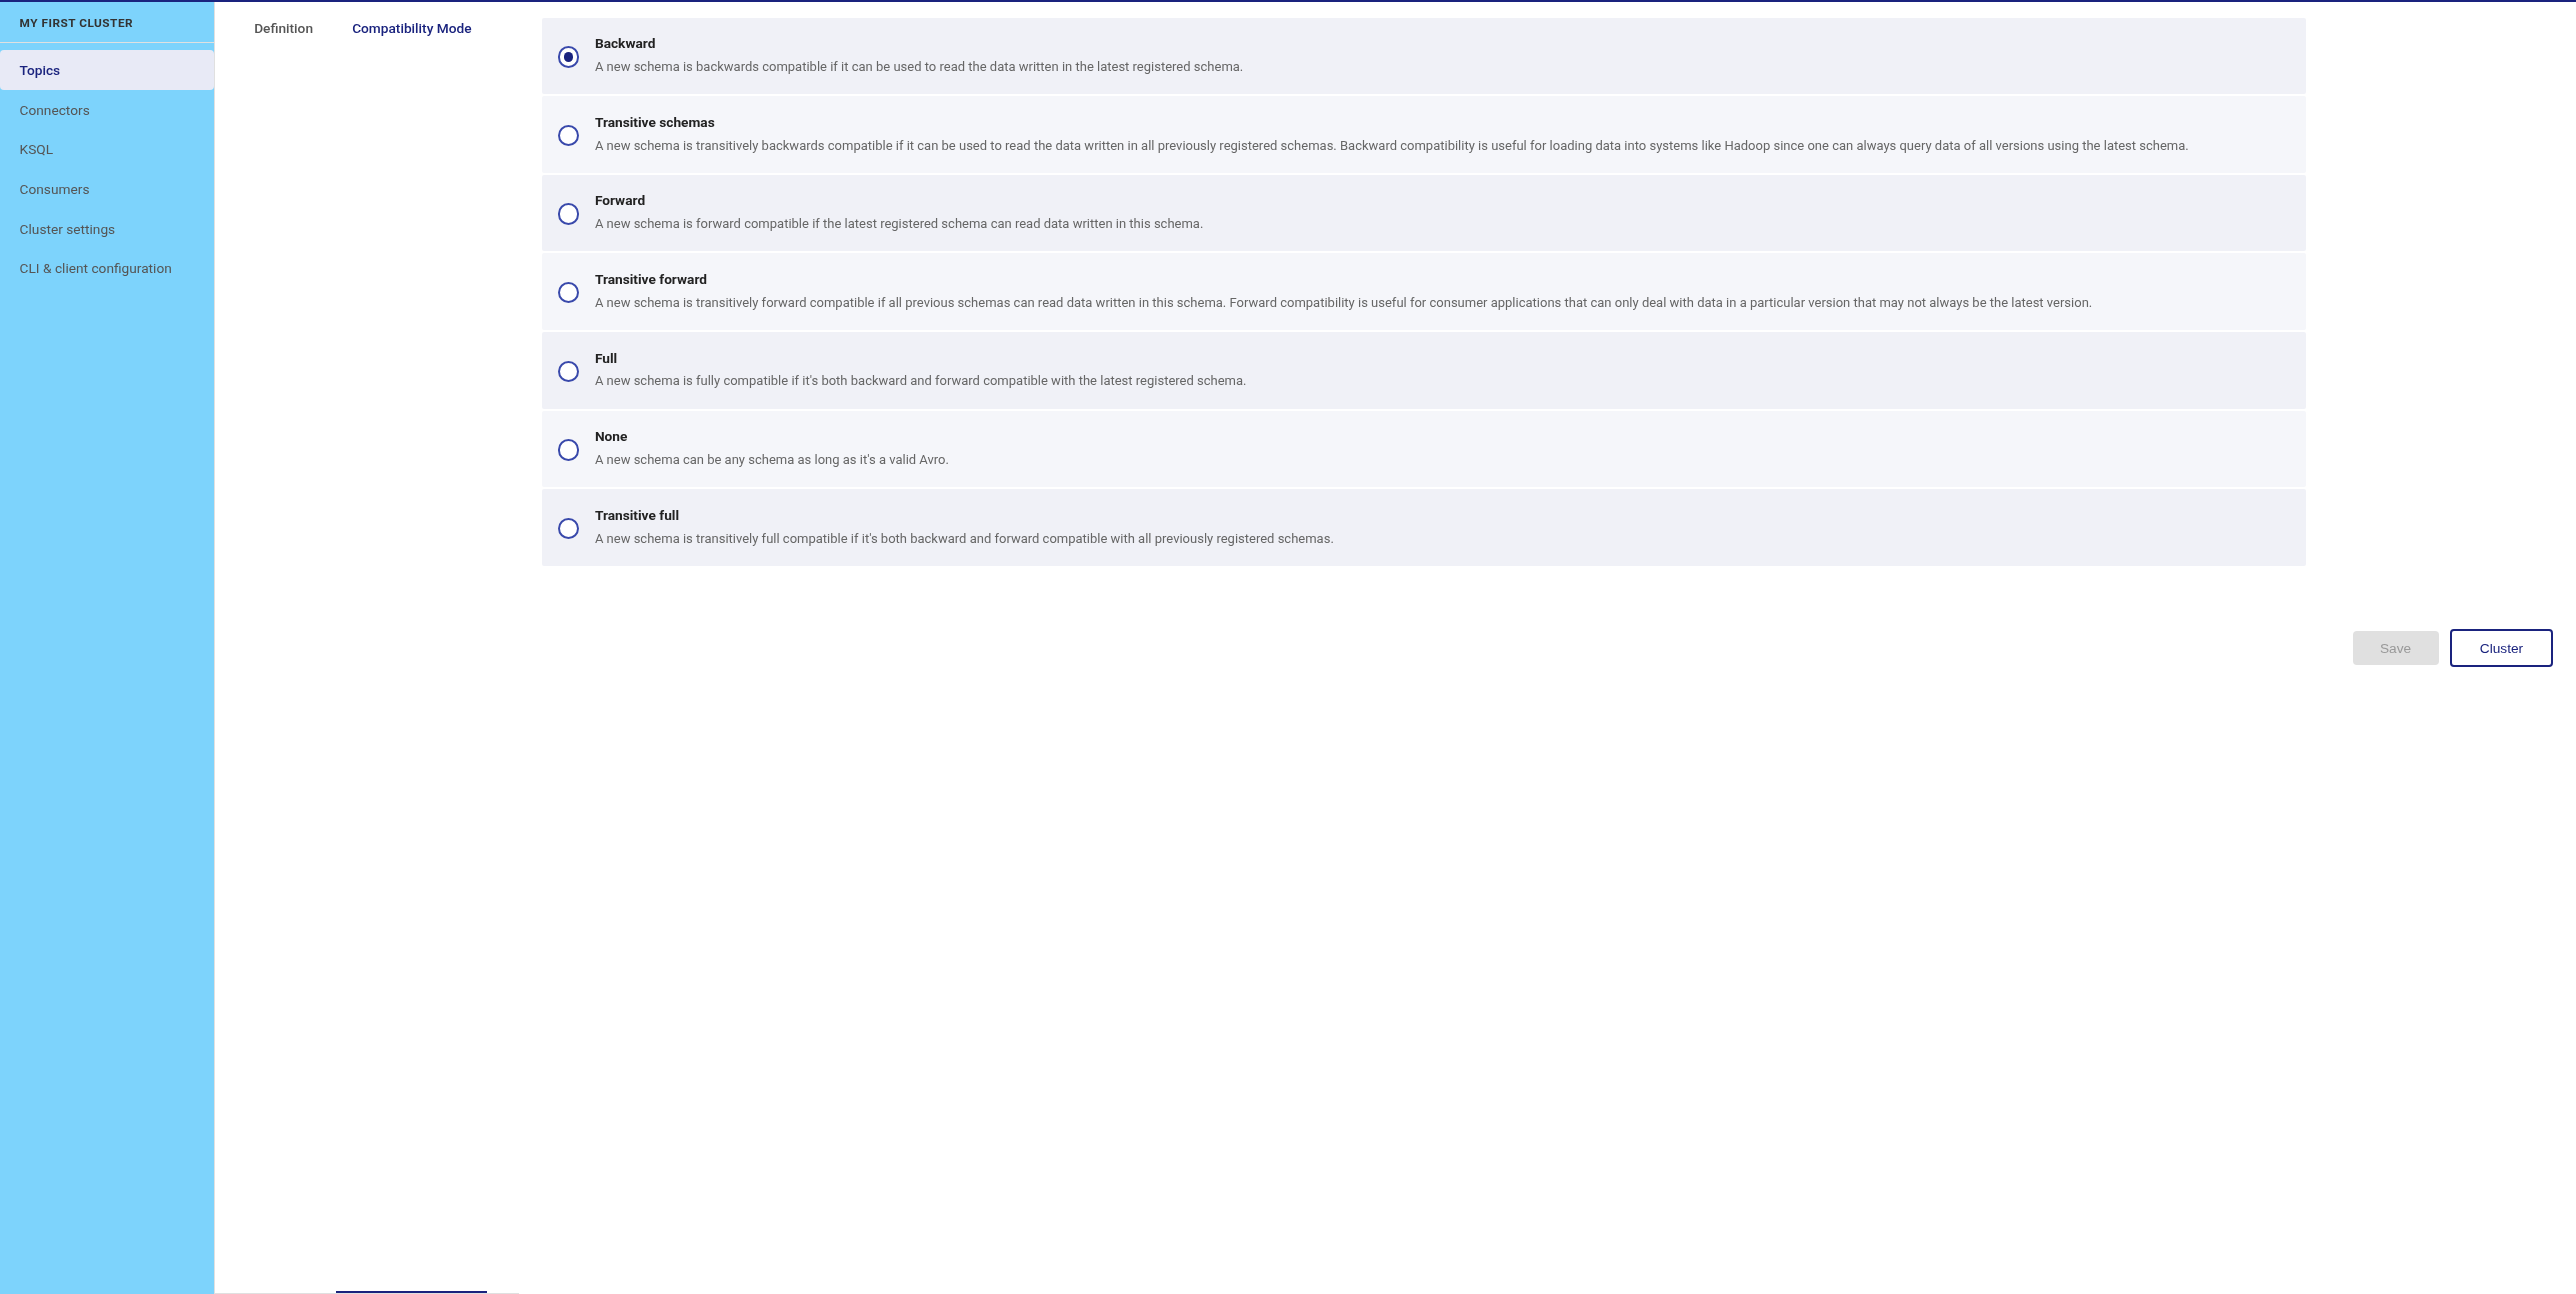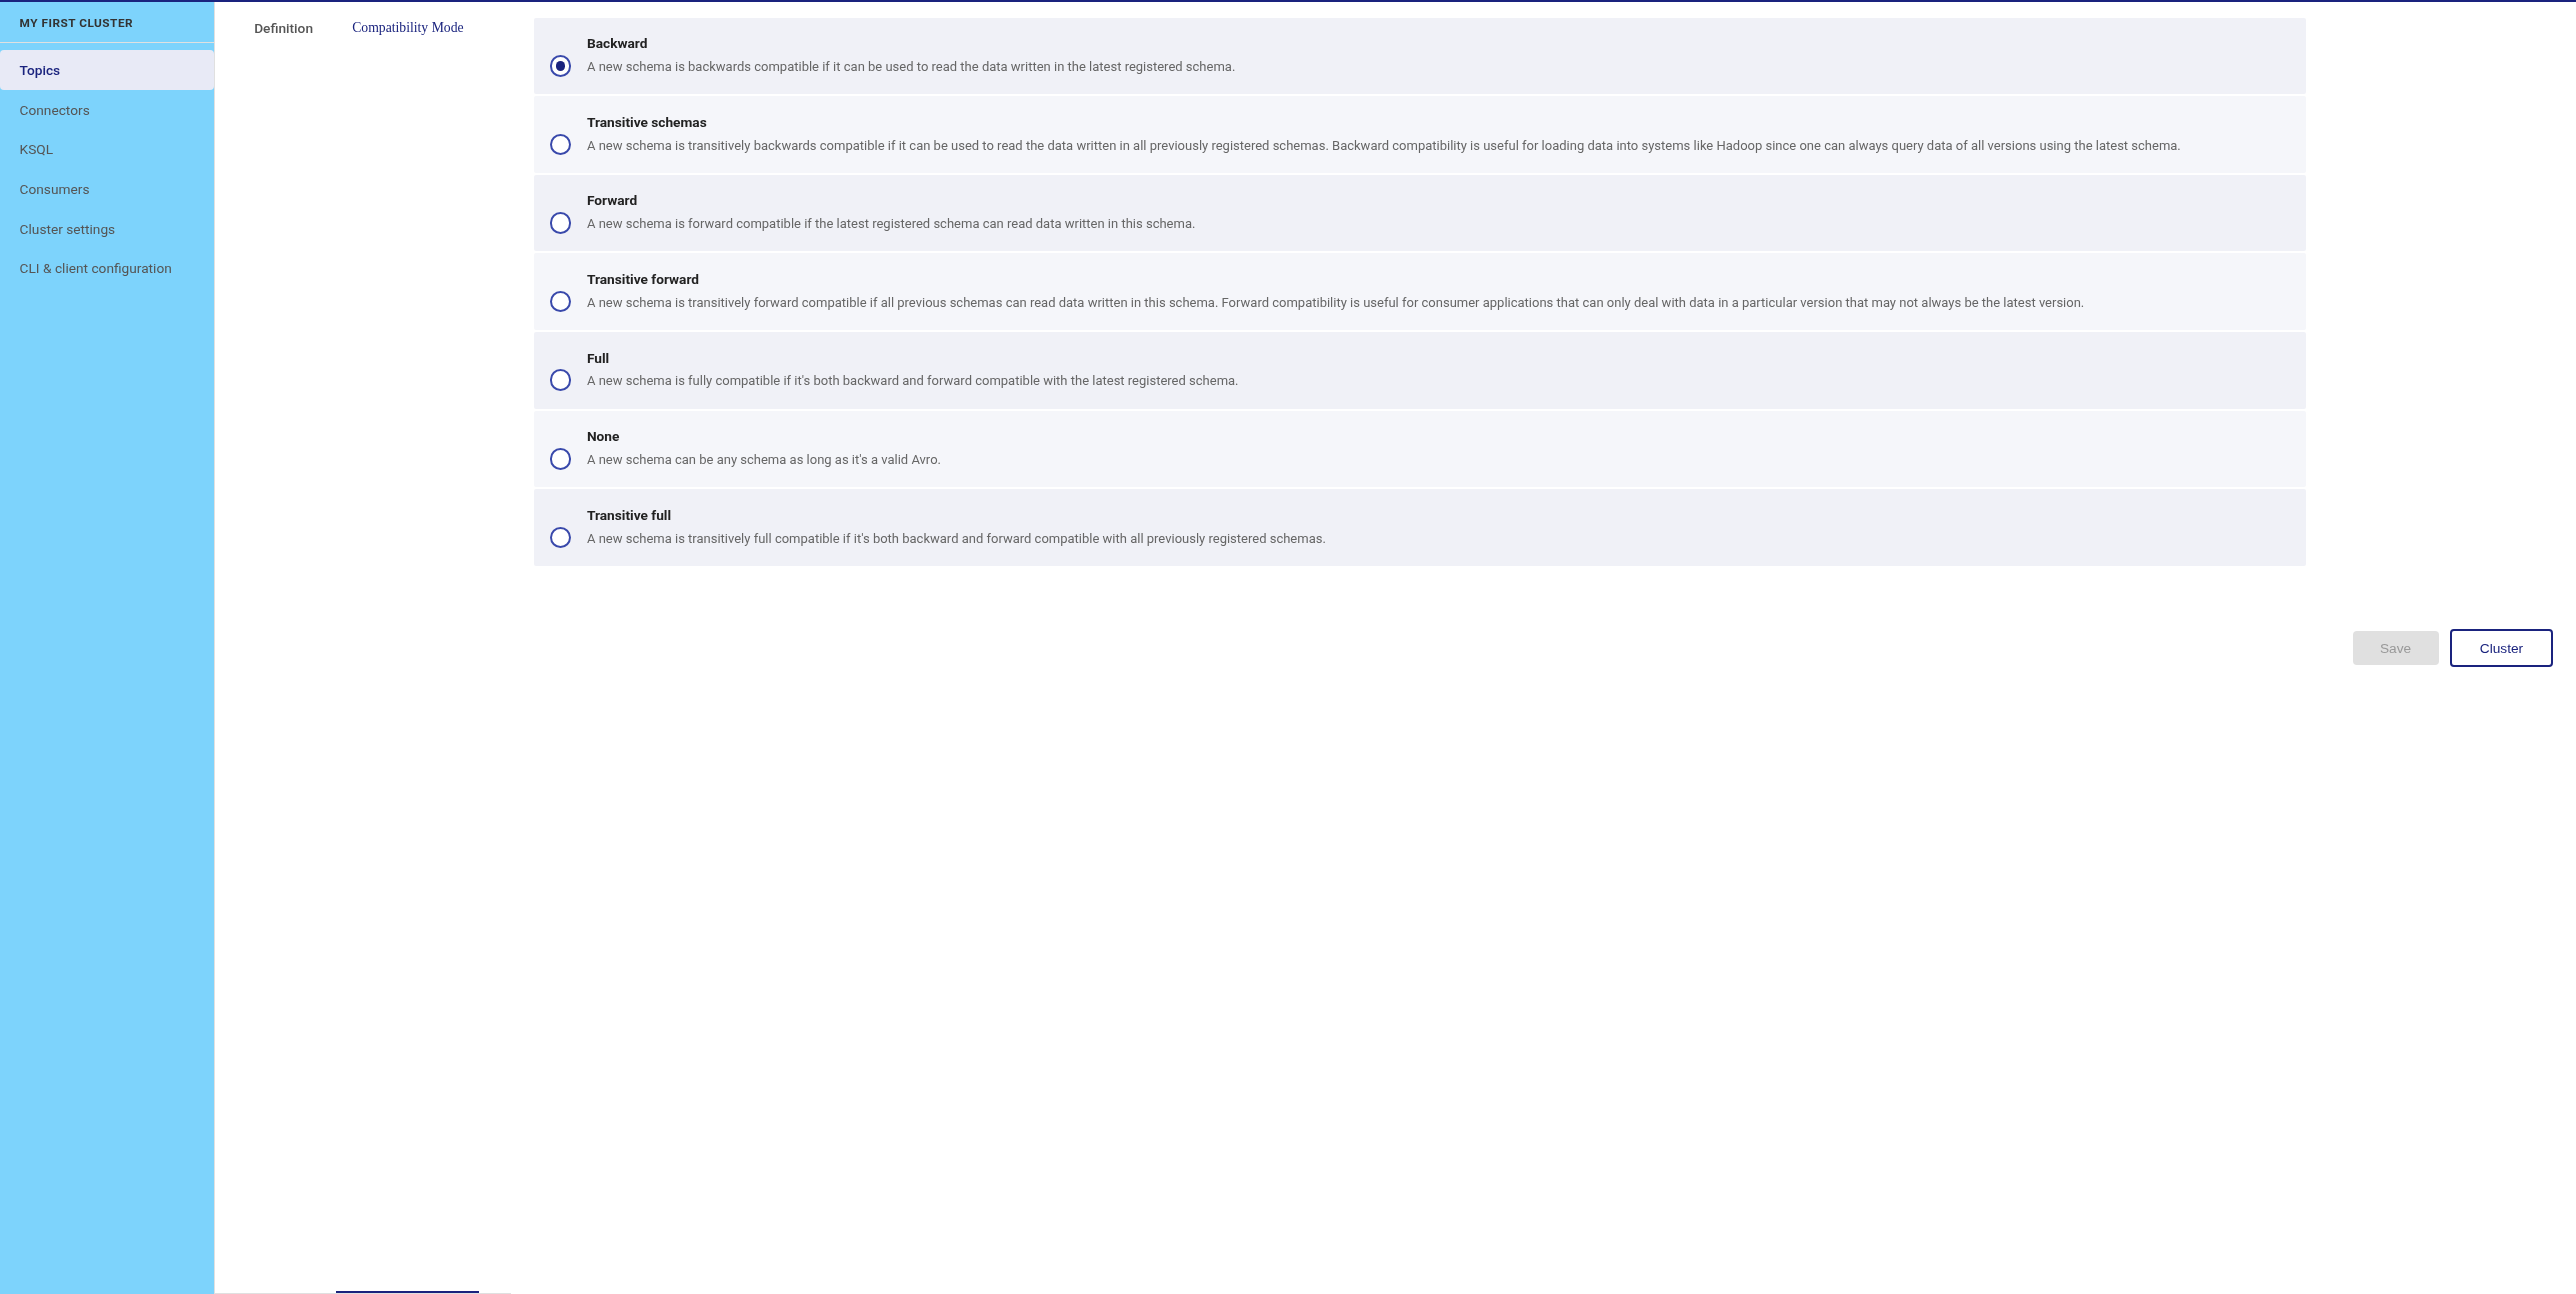--- a/index.html
+++ b/index.html
@@ -75,30 +75,29 @@
       cursor: pointer;
       color: #555;
       font-size: 13.7px;
       border-bottom: 2.9px solid transparent;
       margin-right: 7.8px;
       font-weight: 500;
     }
     .tab.active {
       color: #1a237e;
       border-bottom: 2.9px solid #1a237e;
-      font-family: Liberation Serif, serif;
     }
     
     .options-container {
       padding: 15.7px 23.5px;
       flex: 1;
     }
     .option-row {
       display: flex;
-      align-items: flex-end;
+      align-items: center;
       padding: 17.6px 15.7px;
       background: #f5f6fa;
       margin-bottom: 2px;
       border-radius: 2px;
     }
     .option-row:nth-child(odd) {
       background: #f0f1f7;
     }
     .option-row:nth-child(even) {
       background: #f5f6fa;

